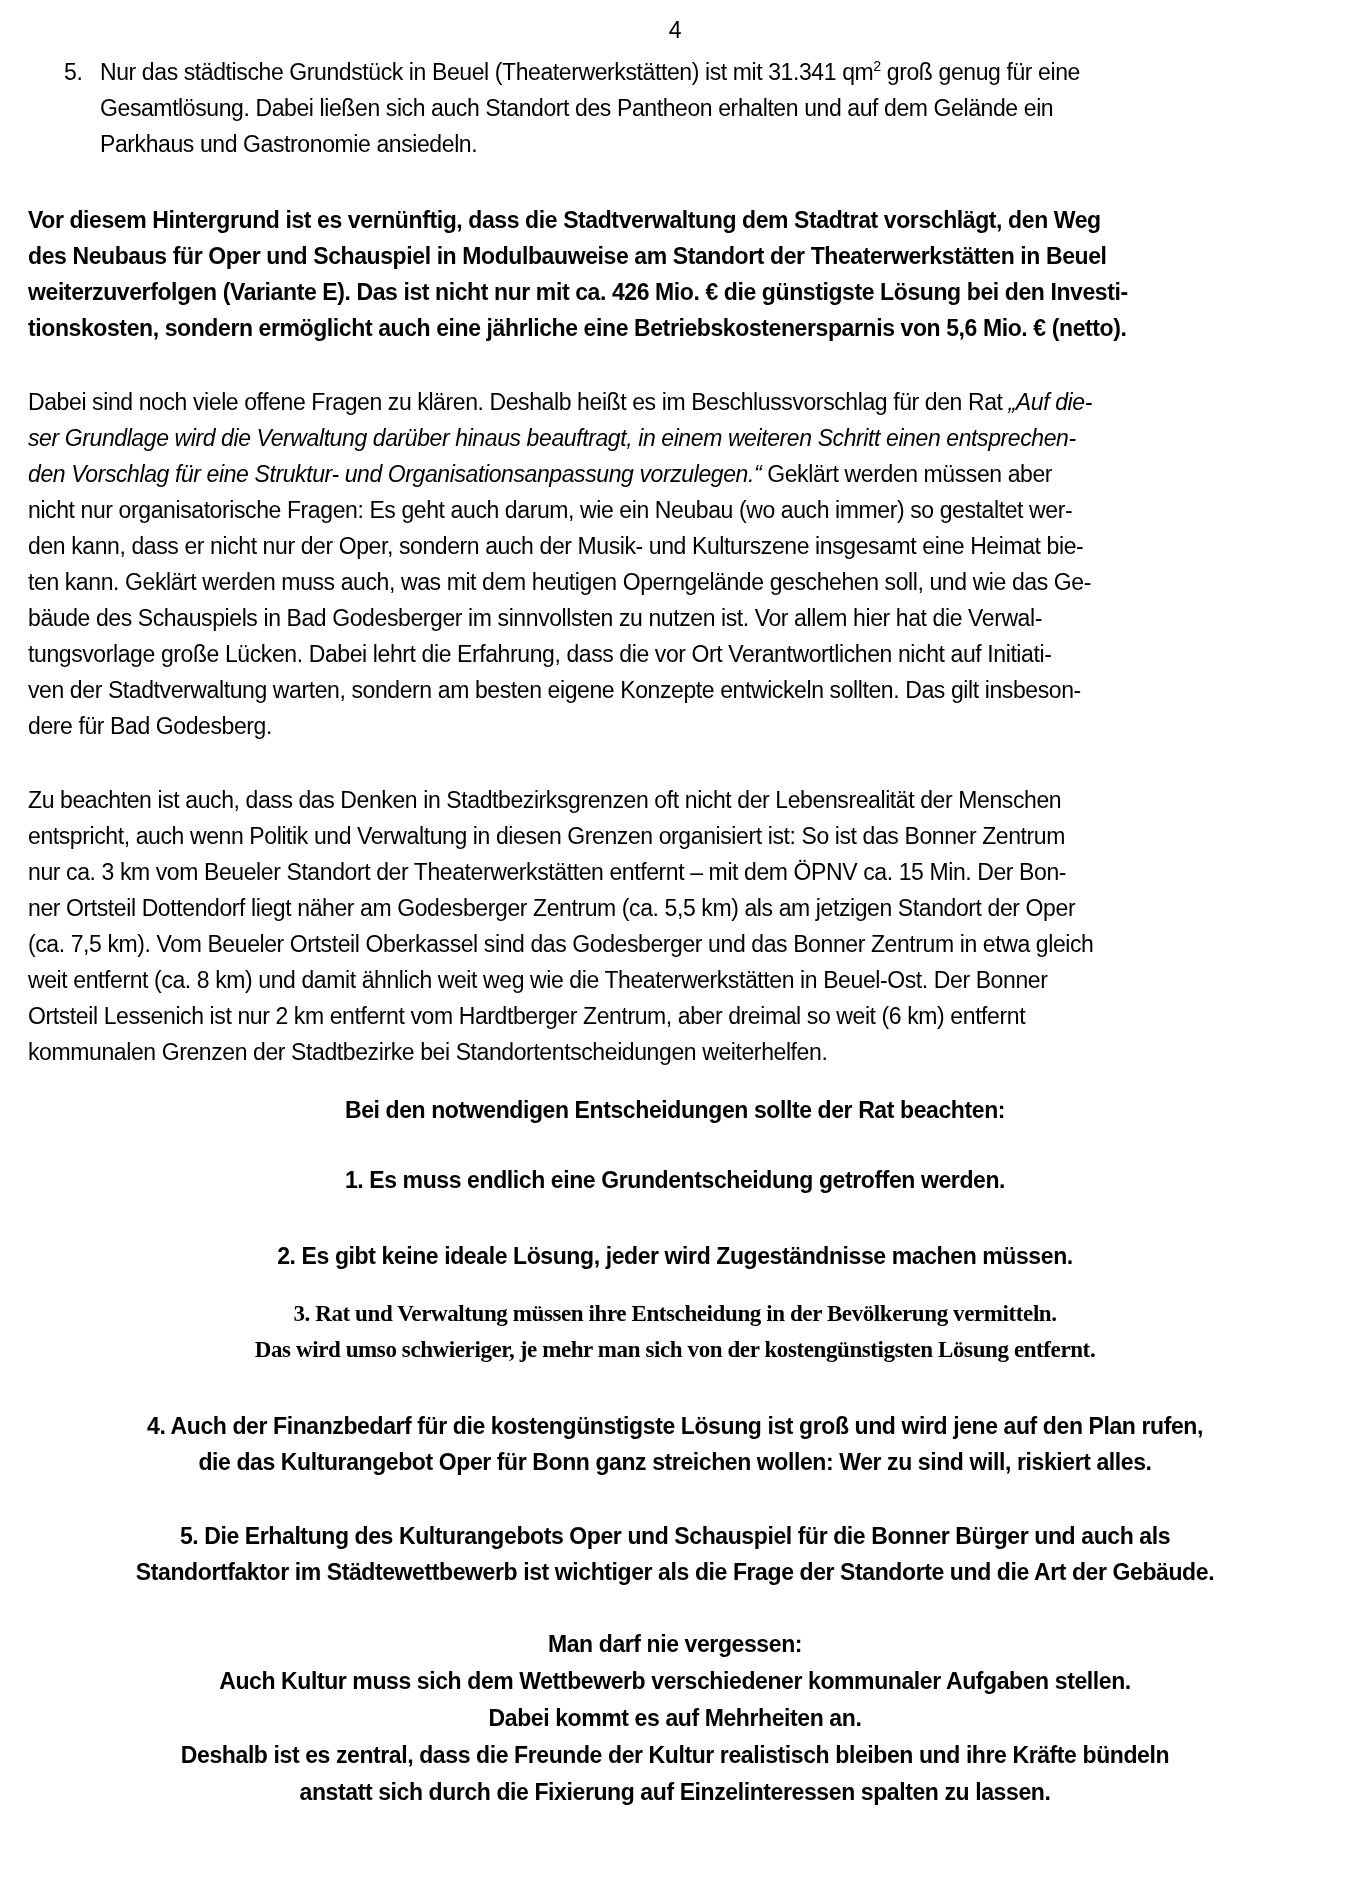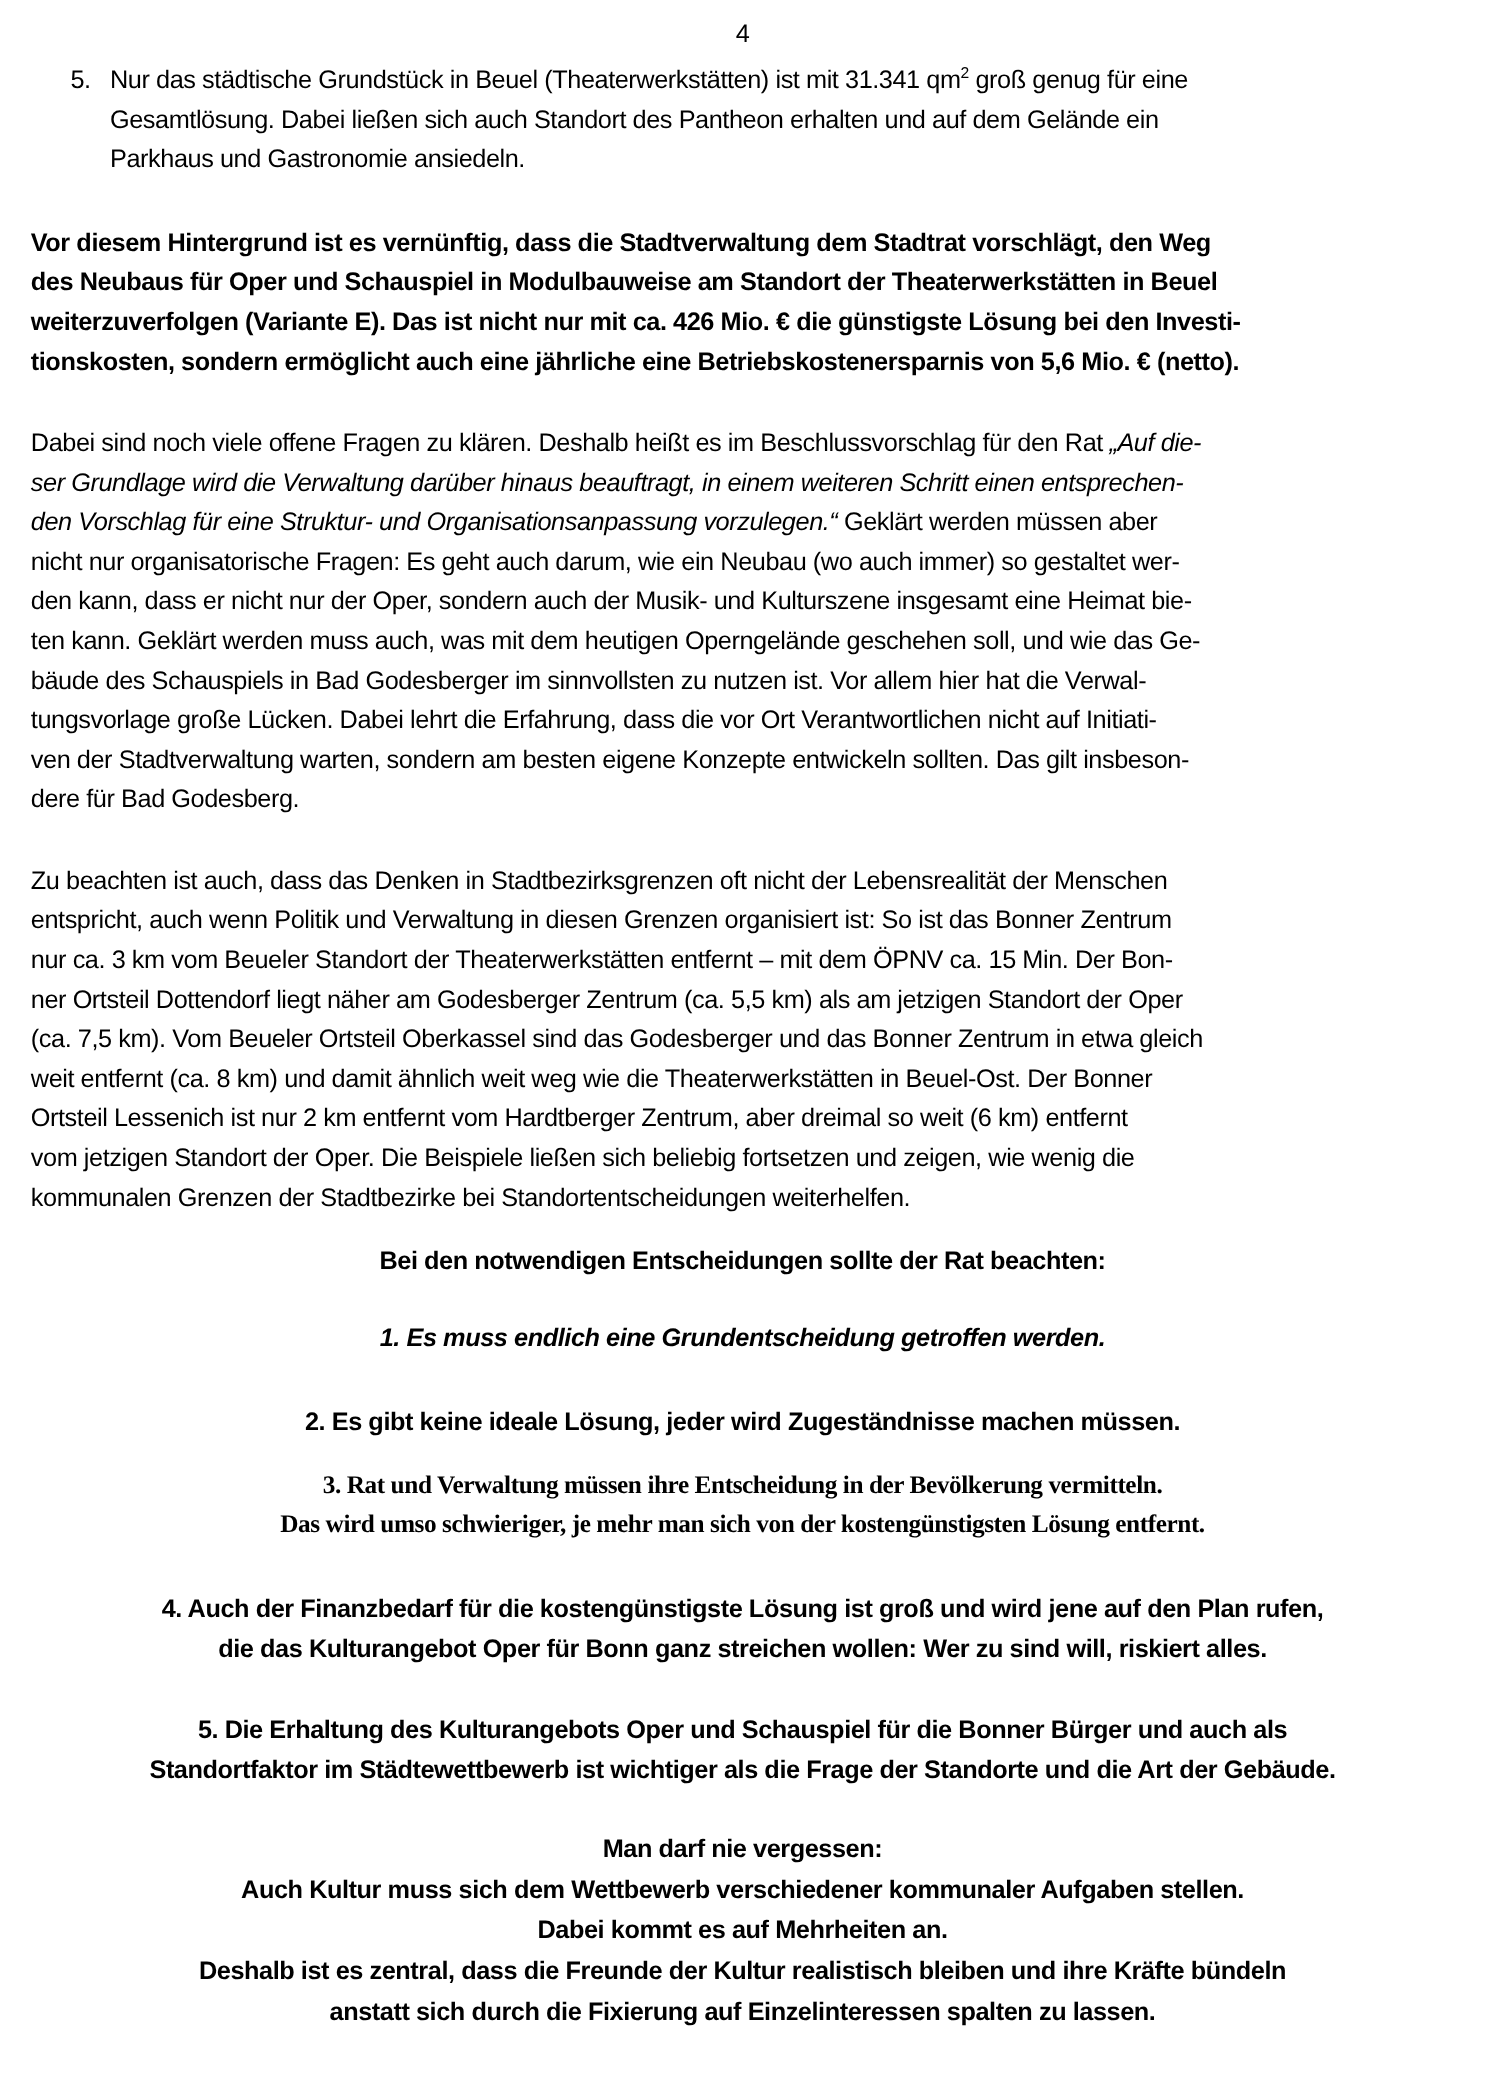--- a/index.html
+++ b/index.html
@@ -21,21 +21,21 @@
   .pagenum { text-align: center; }
   .item5 { position: relative; padding-left: 72px; margin-top: 6px; }
   .item5 .marker { position: absolute; left: 36px; top: 0; }
   sup { font-size: 0.62em; line-height: 0; vertical-align: super; }
   .it { font-style: italic; }
   .para-bold   { margin-top: 40px; font-weight: 700; }
   .para-quest  { margin-top: 38px; }
   .para-dist   { margin-top: 38px; }
   .heading     { margin-top: 22px; }
   .center { text-align: center; font-weight: 700; }
-  .pt1 { margin-top: 34px; font-style: italic; }
+  .pt1 { margin-top: 34px; }
   .pt2 { margin-top: 40px; }
   .pt3 { margin-top: 22px; font-family: Liberation Serif, serif; }
   .pt4 { margin-top: 40px; }
   .pt5 { margin-top: 38px; }
   .closing { margin-top: 36px; line-height: 37px; }
 </style>
 </head>
 <body>
 
 <div class="doc">
@@ -70,21 +70,20 @@
   </div>
 
   <div class="para-dist">
     <span class="line">Zu beachten ist auch, dass das Denken in Stadtbezirksgrenzen oft nicht der Lebensrealität der Menschen</span>
     <span class="line">entspricht, auch wenn Politik und Verwaltung in diesen Grenzen organisiert ist: So ist das Bonner Zentrum</span>
     <span class="line">nur ca. 3 km vom Beueler Standort der Theaterwerkstätten entfernt – mit dem ÖPNV ca. 15 Min. Der Bon-</span>
     <span class="line">ner Ortsteil Dottendorf liegt näher am Godesberger Zentrum (ca. 5,5 km) als am jetzigen Standort der Oper</span>
     <span class="line">(ca. 7,5 km). Vom Beueler Ortsteil Oberkassel sind das Godesberger und das Bonner Zentrum in etwa gleich</span>
     <span class="line">weit entfernt (ca. 8 km) und damit ähnlich weit weg wie die Theaterwerkstätten in Beuel-Ost. Der Bonner</span>
     <span class="line">Ortsteil Lessenich ist nur 2 km entfernt vom Hardtberger Zentrum, aber dreimal so weit (6 km) entfernt</span>
-    <span class="line">vom jetzigen Standort der Oper. Die Beispiele ließen sich beliebig fortsetzen und zeigen, wie wenig die</span>
     <span class="line">kommunalen Grenzen der Stadtbezirke bei Standortentscheidungen weiterhelfen.</span>
   </div>
 
   <div class="heading center">
     <span class="line">Bei den notwendigen Entscheidungen sollte der Rat beachten:</span>
   </div>
 
   <div class="pt1 center">
     <span class="line">1. Es muss endlich eine Grundentscheidung getroffen werden.</span>
   </div>

